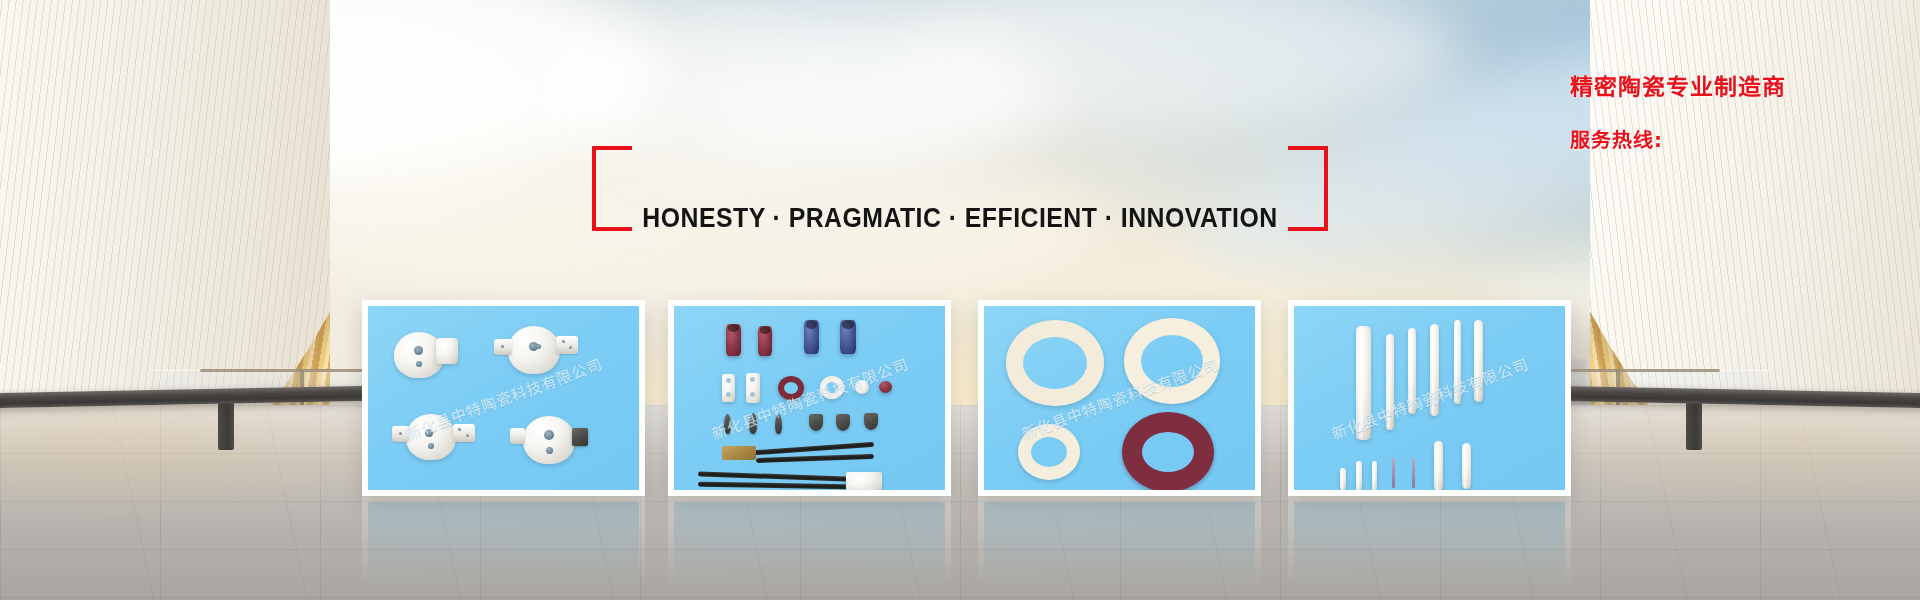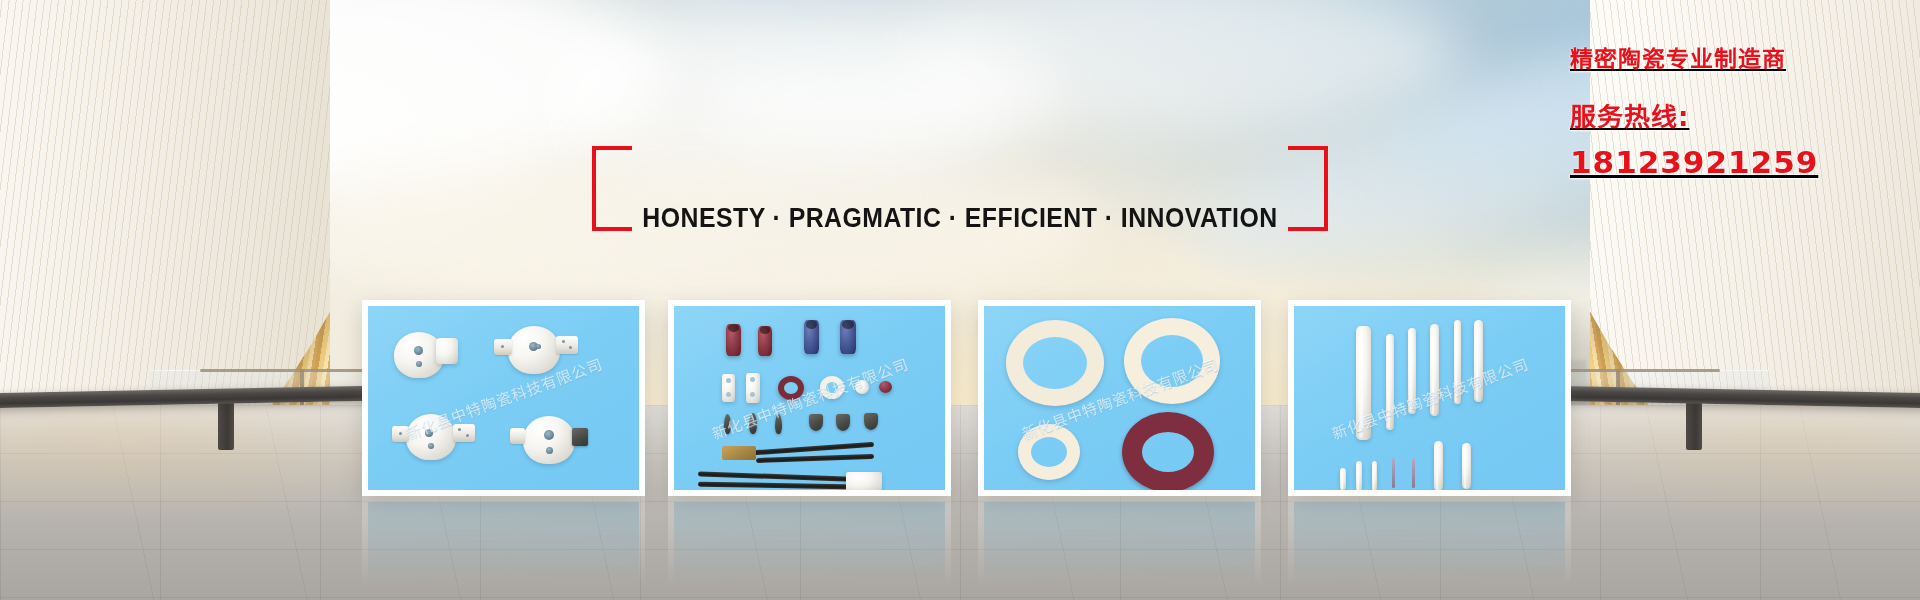--- a/index.html
+++ b/index.html
@@ -155,26 +155,26 @@
       2px 2px 4px rgba(255,255,255,.9);
     white-space:nowrap;}
   .slogan .dot{color:#e30613;font-size:30px;vertical-align:middle;padding:0 4px;}
 
   .slogan-en{position:absolute;left:0;top:203px;width:1920px;text-align:center;
     color:#141414;font-size:27px;font-weight:bold;letter-spacing:.5px;
     font-family:"Liberation Sans","DejaVu Sans",sans-serif;
     transform:scaleX(.92);white-space:nowrap;}
 
   
-  .contact{position:absolute;left:1570px;top:40px;text-decoration:underline;}
+  .contact{position:absolute;left:1570px;top:68px;}
   .contact .line{color:#e8111a;font-weight:bold;white-space:nowrap;
     font-family:"DejaVu Sans","Liberation Sans",sans-serif;
     text-shadow:0 0 2px rgba(255,255,255,.85),0 1px 2px rgba(255,255,255,.7);}
   .contact .l1{font-size:23px;letter-spacing:1px;margin-bottom:22px;}
-  .contact .l2{font-size:26px;letter-spacing:1px;margin-bottom:11px;}
+  .contact .l2{font-size:20px;letter-spacing:1px;margin-bottom:11px;}
   .contact .l3{font-size:31px;letter-spacing:1px;}
 
   
   .panels{position:absolute;left:0;top:0;width:1920px;height:600px;}
   .panel{position:absolute;top:300px;width:283px;height:196px;
     background:#fff;padding:6px;
     box-shadow:0 8px 20px rgba(90,80,70,.22);}
   .panel .inner{position:relative;width:100%;height:100%;overflow:hidden;
     background:linear-gradient(150deg,#8ed5f7 0%,#7ccdf5 45%,#74c8f3 100%);}
   .panel.p1{left:362px;}
@@ -443,16 +443,15 @@
     <span class="top"></span>
       <span class="side"></span>
       <span class="bot"></span>
   </div>
 
   <div class="slogan-en">HONESTY · PRAGMATIC · EFFICIENT · INNOVATION</div>
 
   <div class="contact">
     <div class="line l1">精密陶瓷专业制造商</div>
     <div class="line l2">服务热线:</div>
-    <div class="line l3">18123921259</div>
   </div>
 
 </div>
 
 </body></html>

